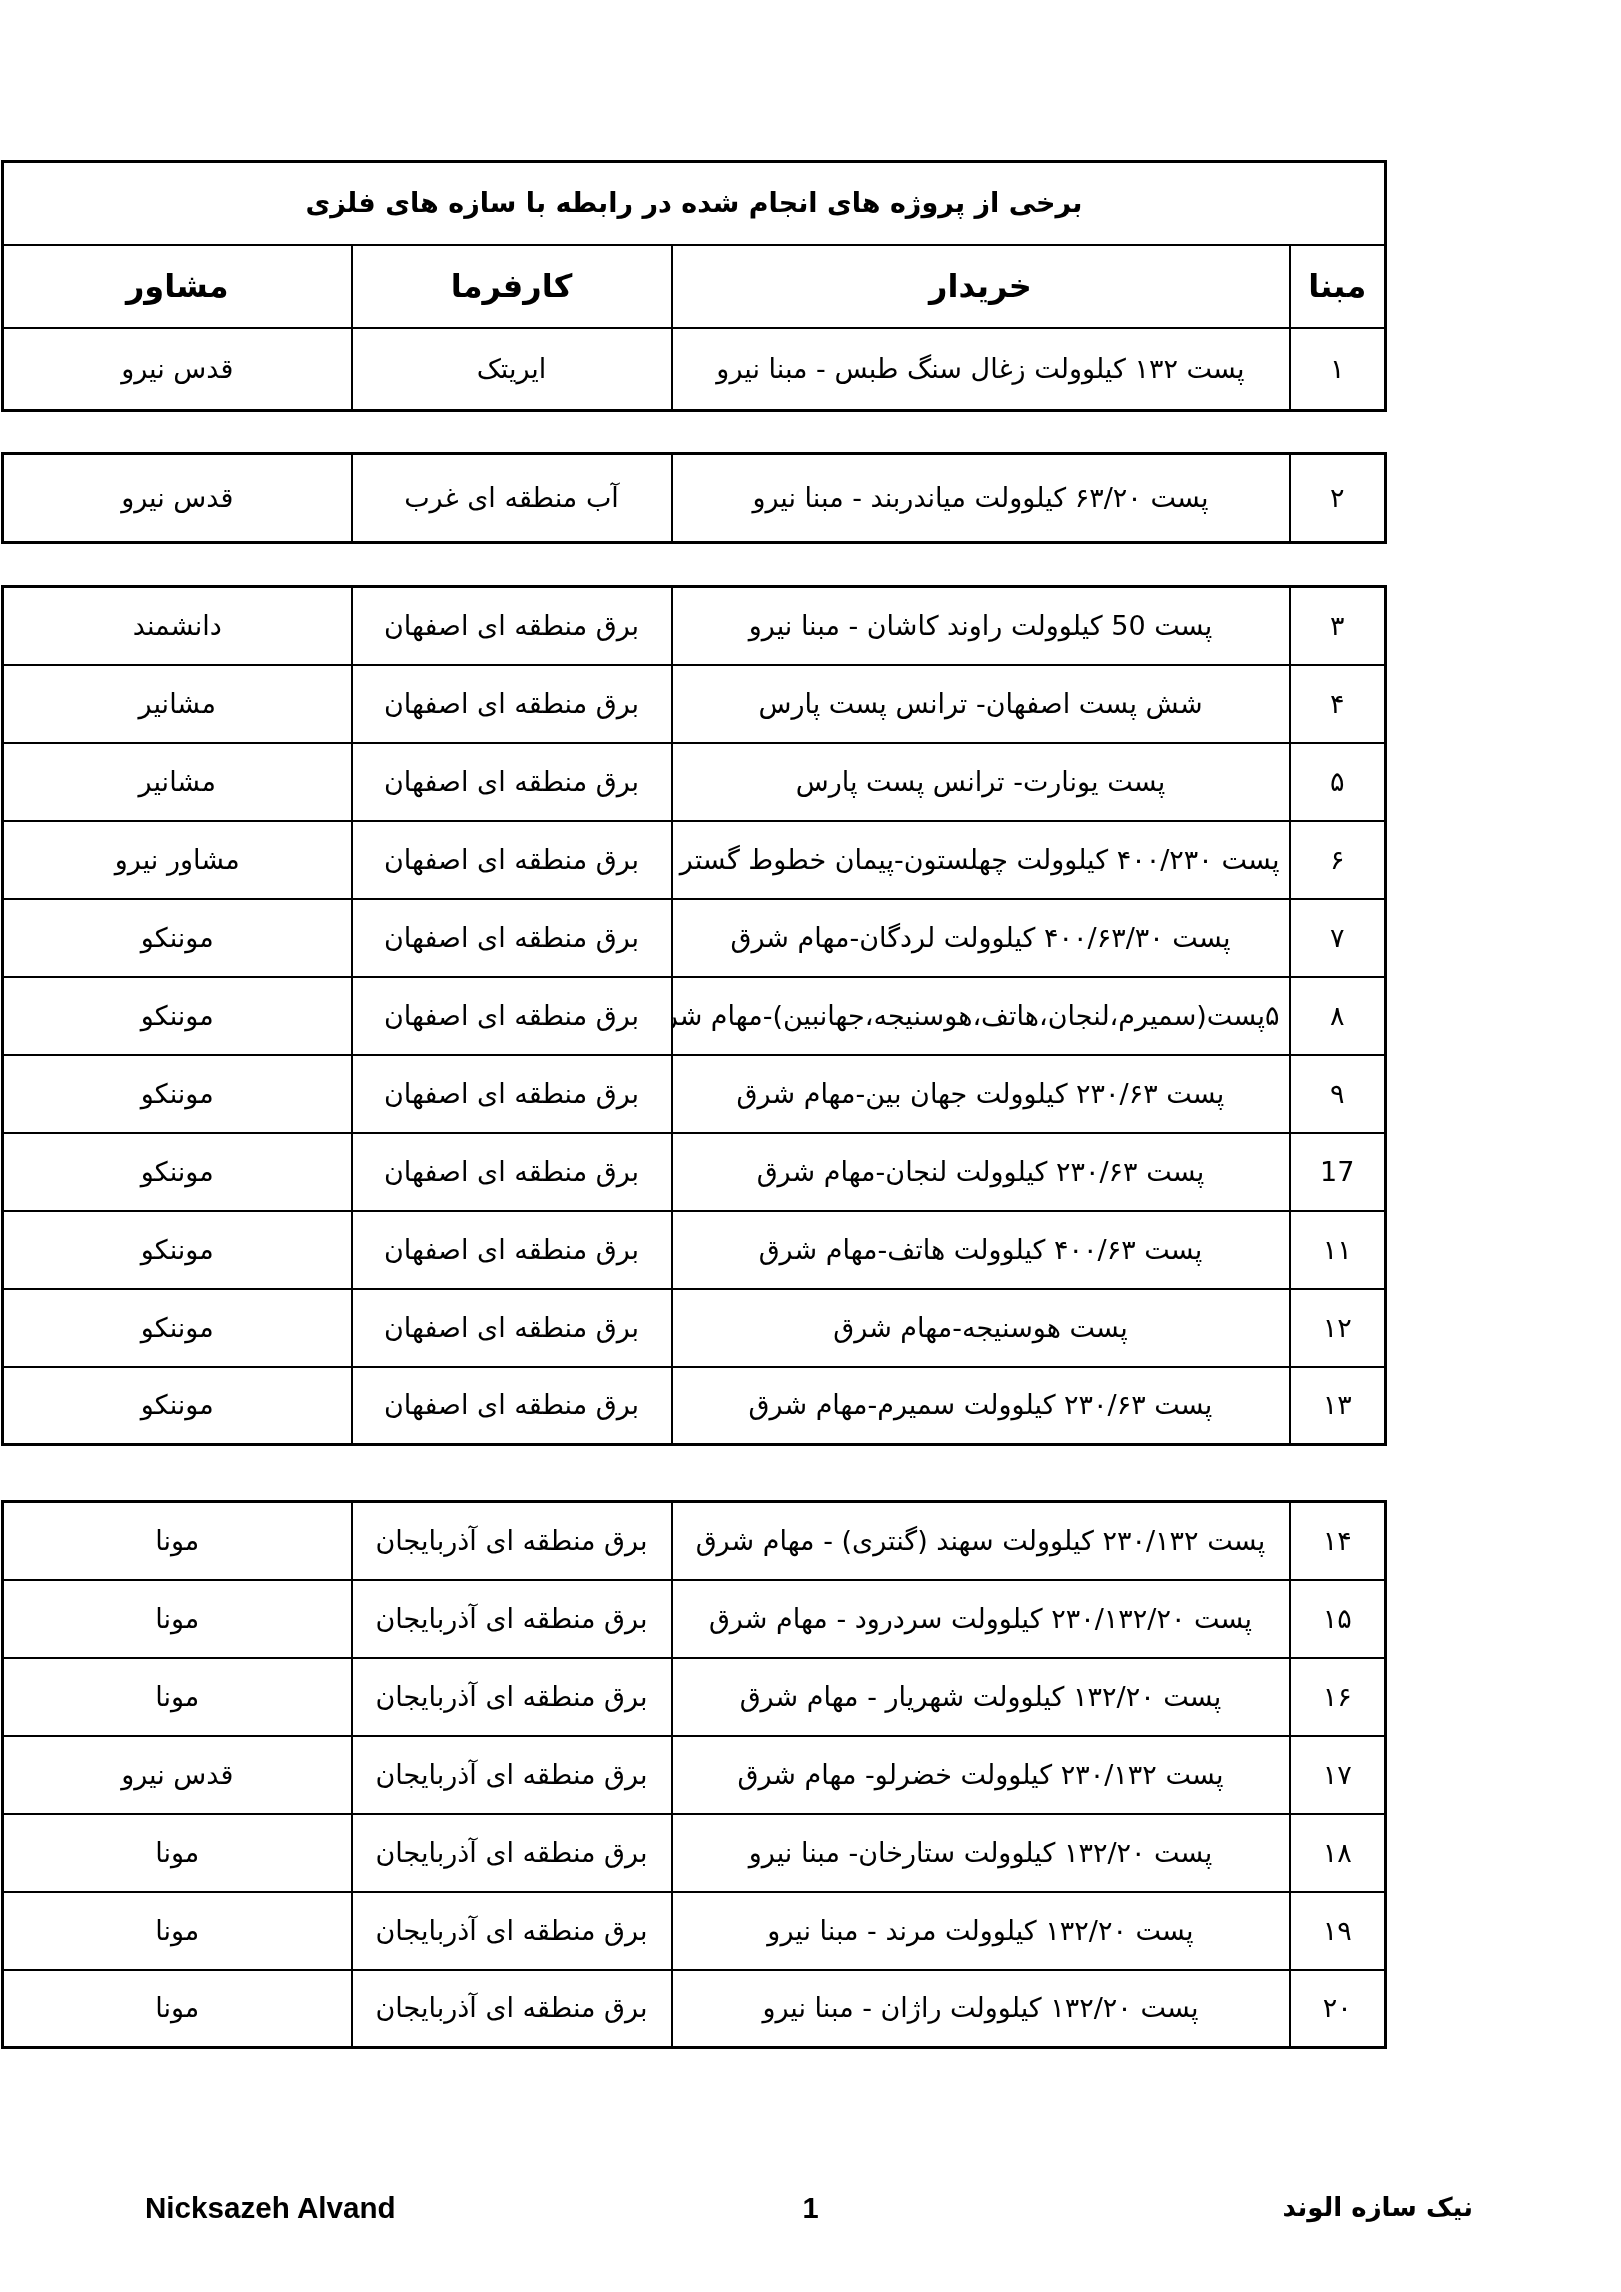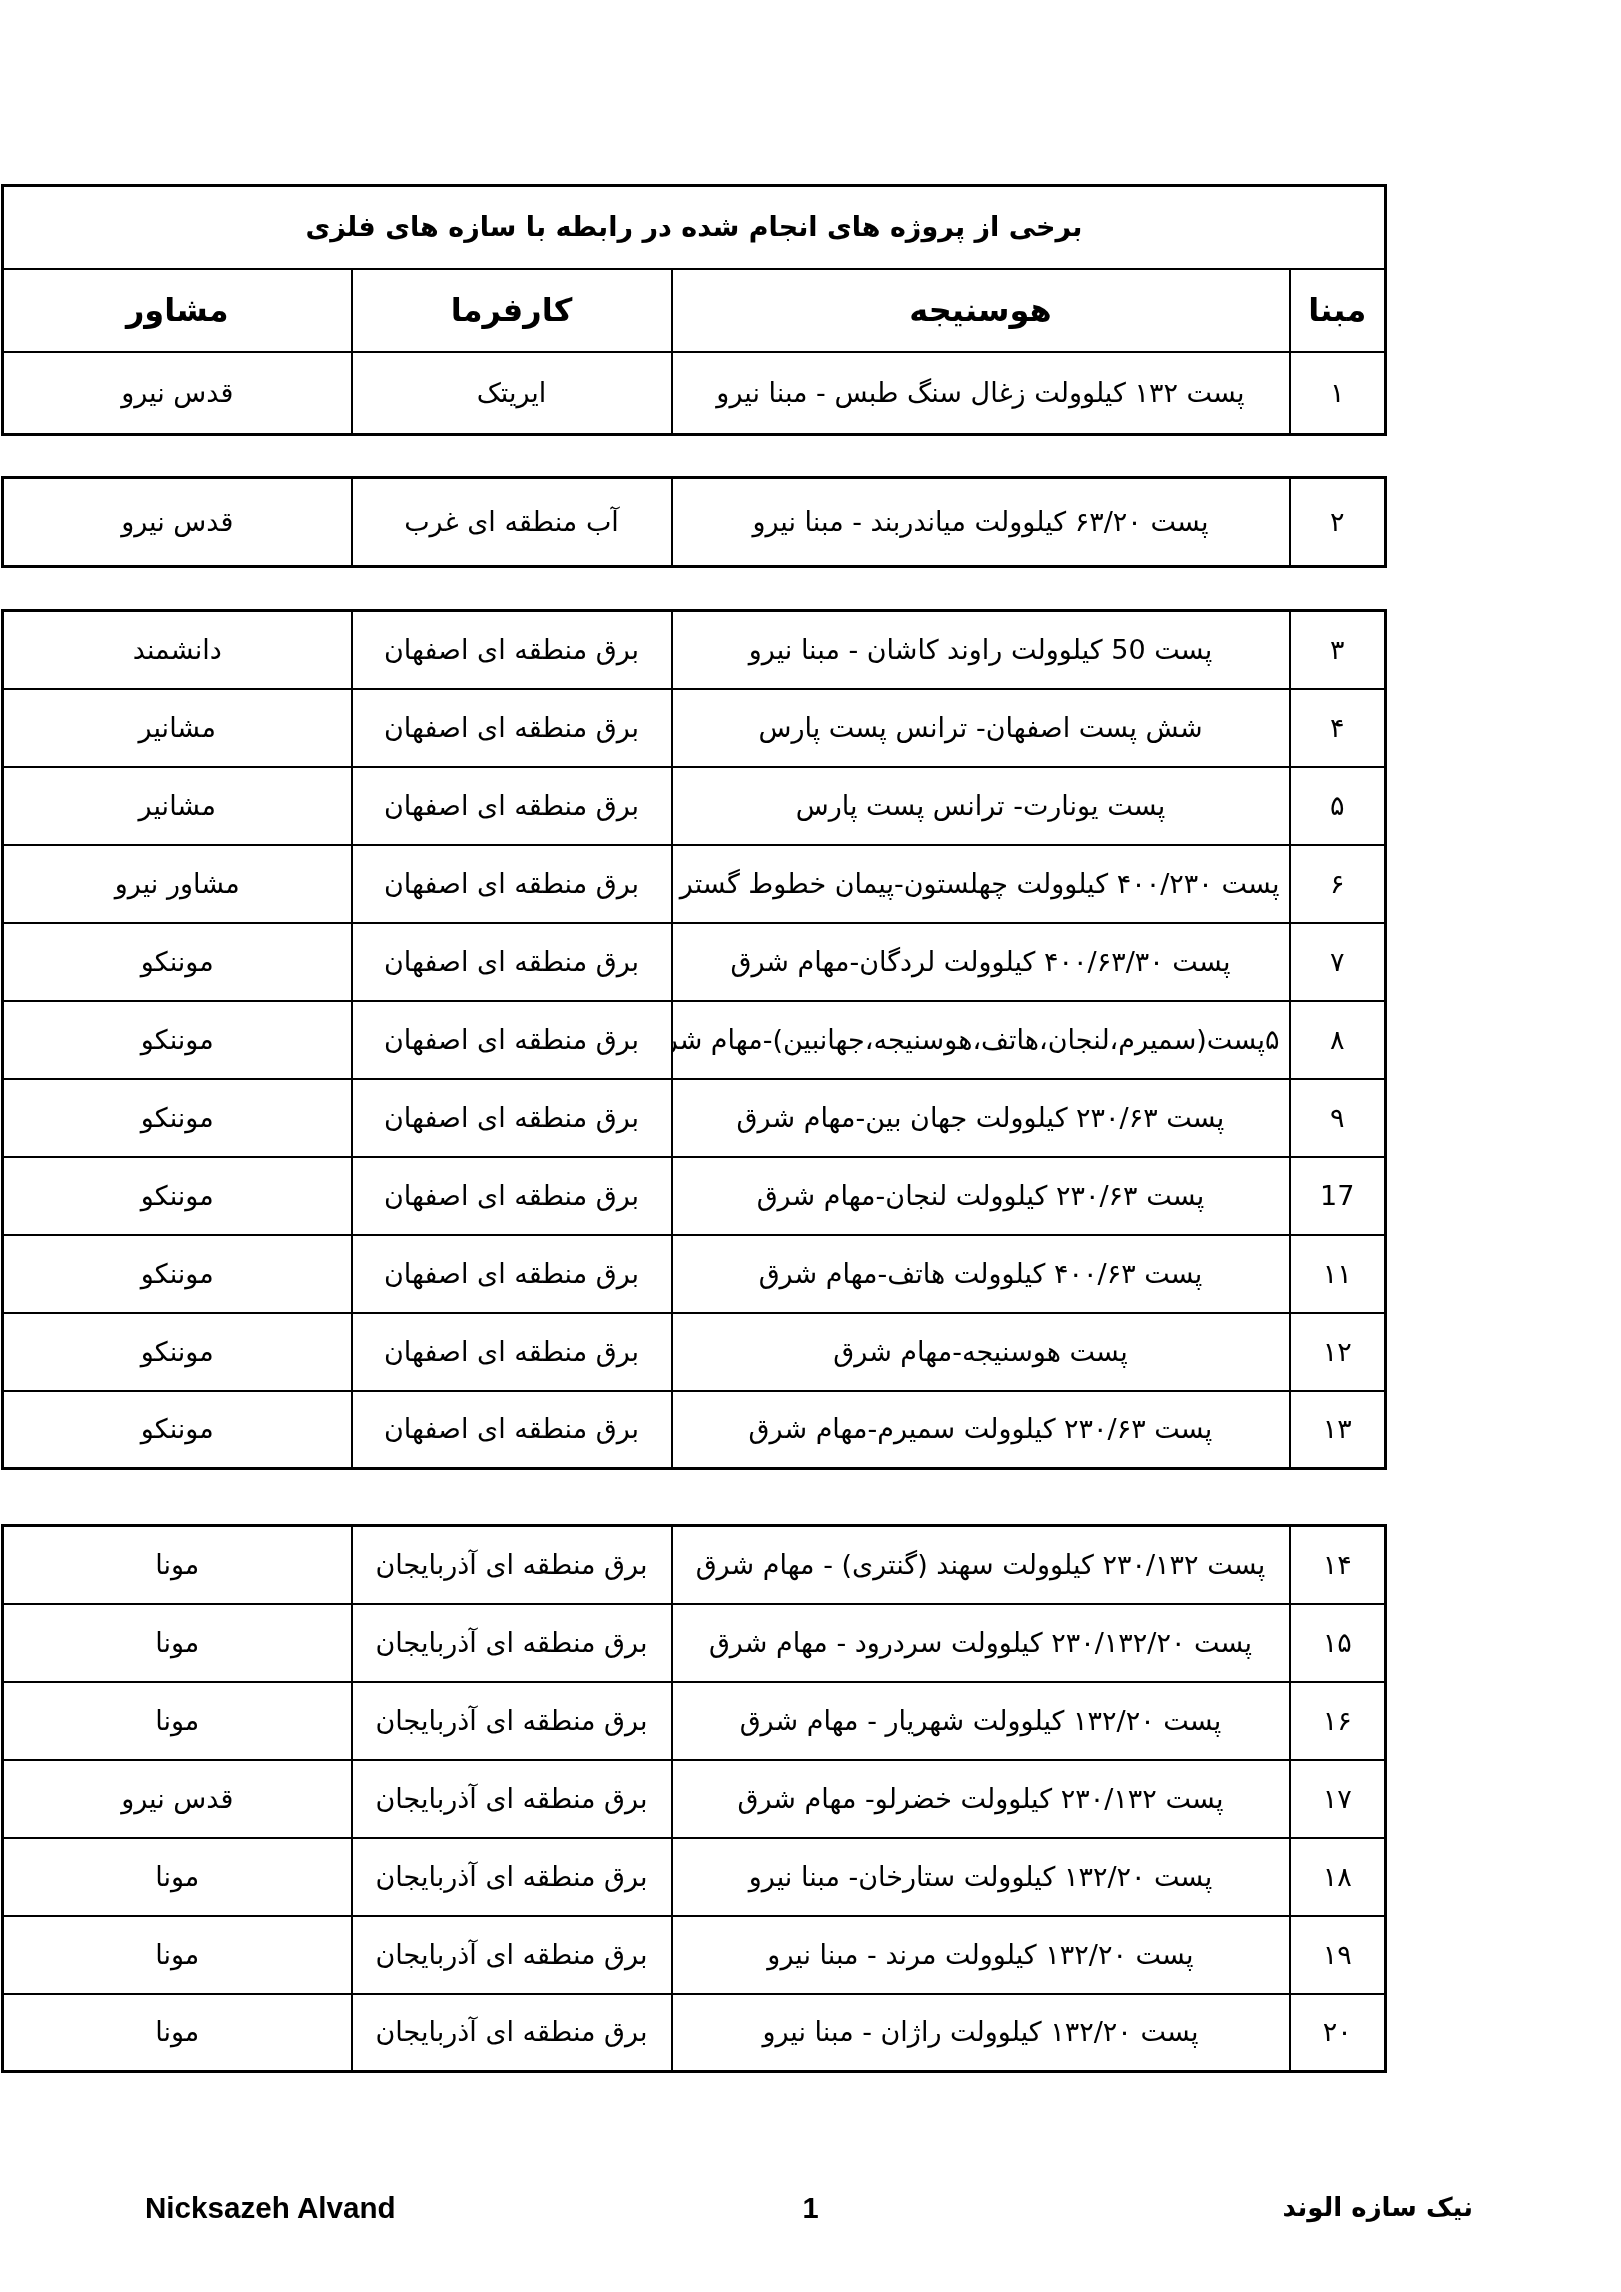--- a/index.html
+++ b/index.html
@@ -10,21 +10,21 @@
     color: #000000;
   }
   .page {
     position: relative;
     width: 1621px; height: 2293px;
     background: #ffffff;
     overflow: hidden;
   }
   .doc {
     position: absolute;
-    left: 175px; top: 184px;
+    left: 175px; top: 160px;
     width: 1212px;
     direction: rtl;
     padding-left: 26px;
   }
   table.tbl {
     border-collapse: collapse;
     table-layout: fixed;
     width: 1383px;
     direction: rtl;
     border: 3.6px solid #000;
@@ -95,21 +95,21 @@
           <col style="width:618px">
           <col style="width:320px">
           <col style="width:349px">
       </colgroup>
       <tbody>
         <tr>
           <td class="title-cell" colspan="4">برخی از پروژه های انجام شده در رابطه با سازه های فلزی</td>
         </tr>
         <tr class="header-row">
           <td>مبنا</td>
-          <td>هوسنیجه</td>
+          <td>خریدار</td>
           <td>کارفرما</td>
           <td>مشاور</td>
         </tr>
       </tbody>
       <tbody id="rows-0">
           <tr>
             <td>۱</td>
             <td>پست ۱۳۲ کیلوولت زغال سنگ طبس - مبنا نیرو</td>
             <td>ایریتک</td>
             <td>قدس نیرو</td>

